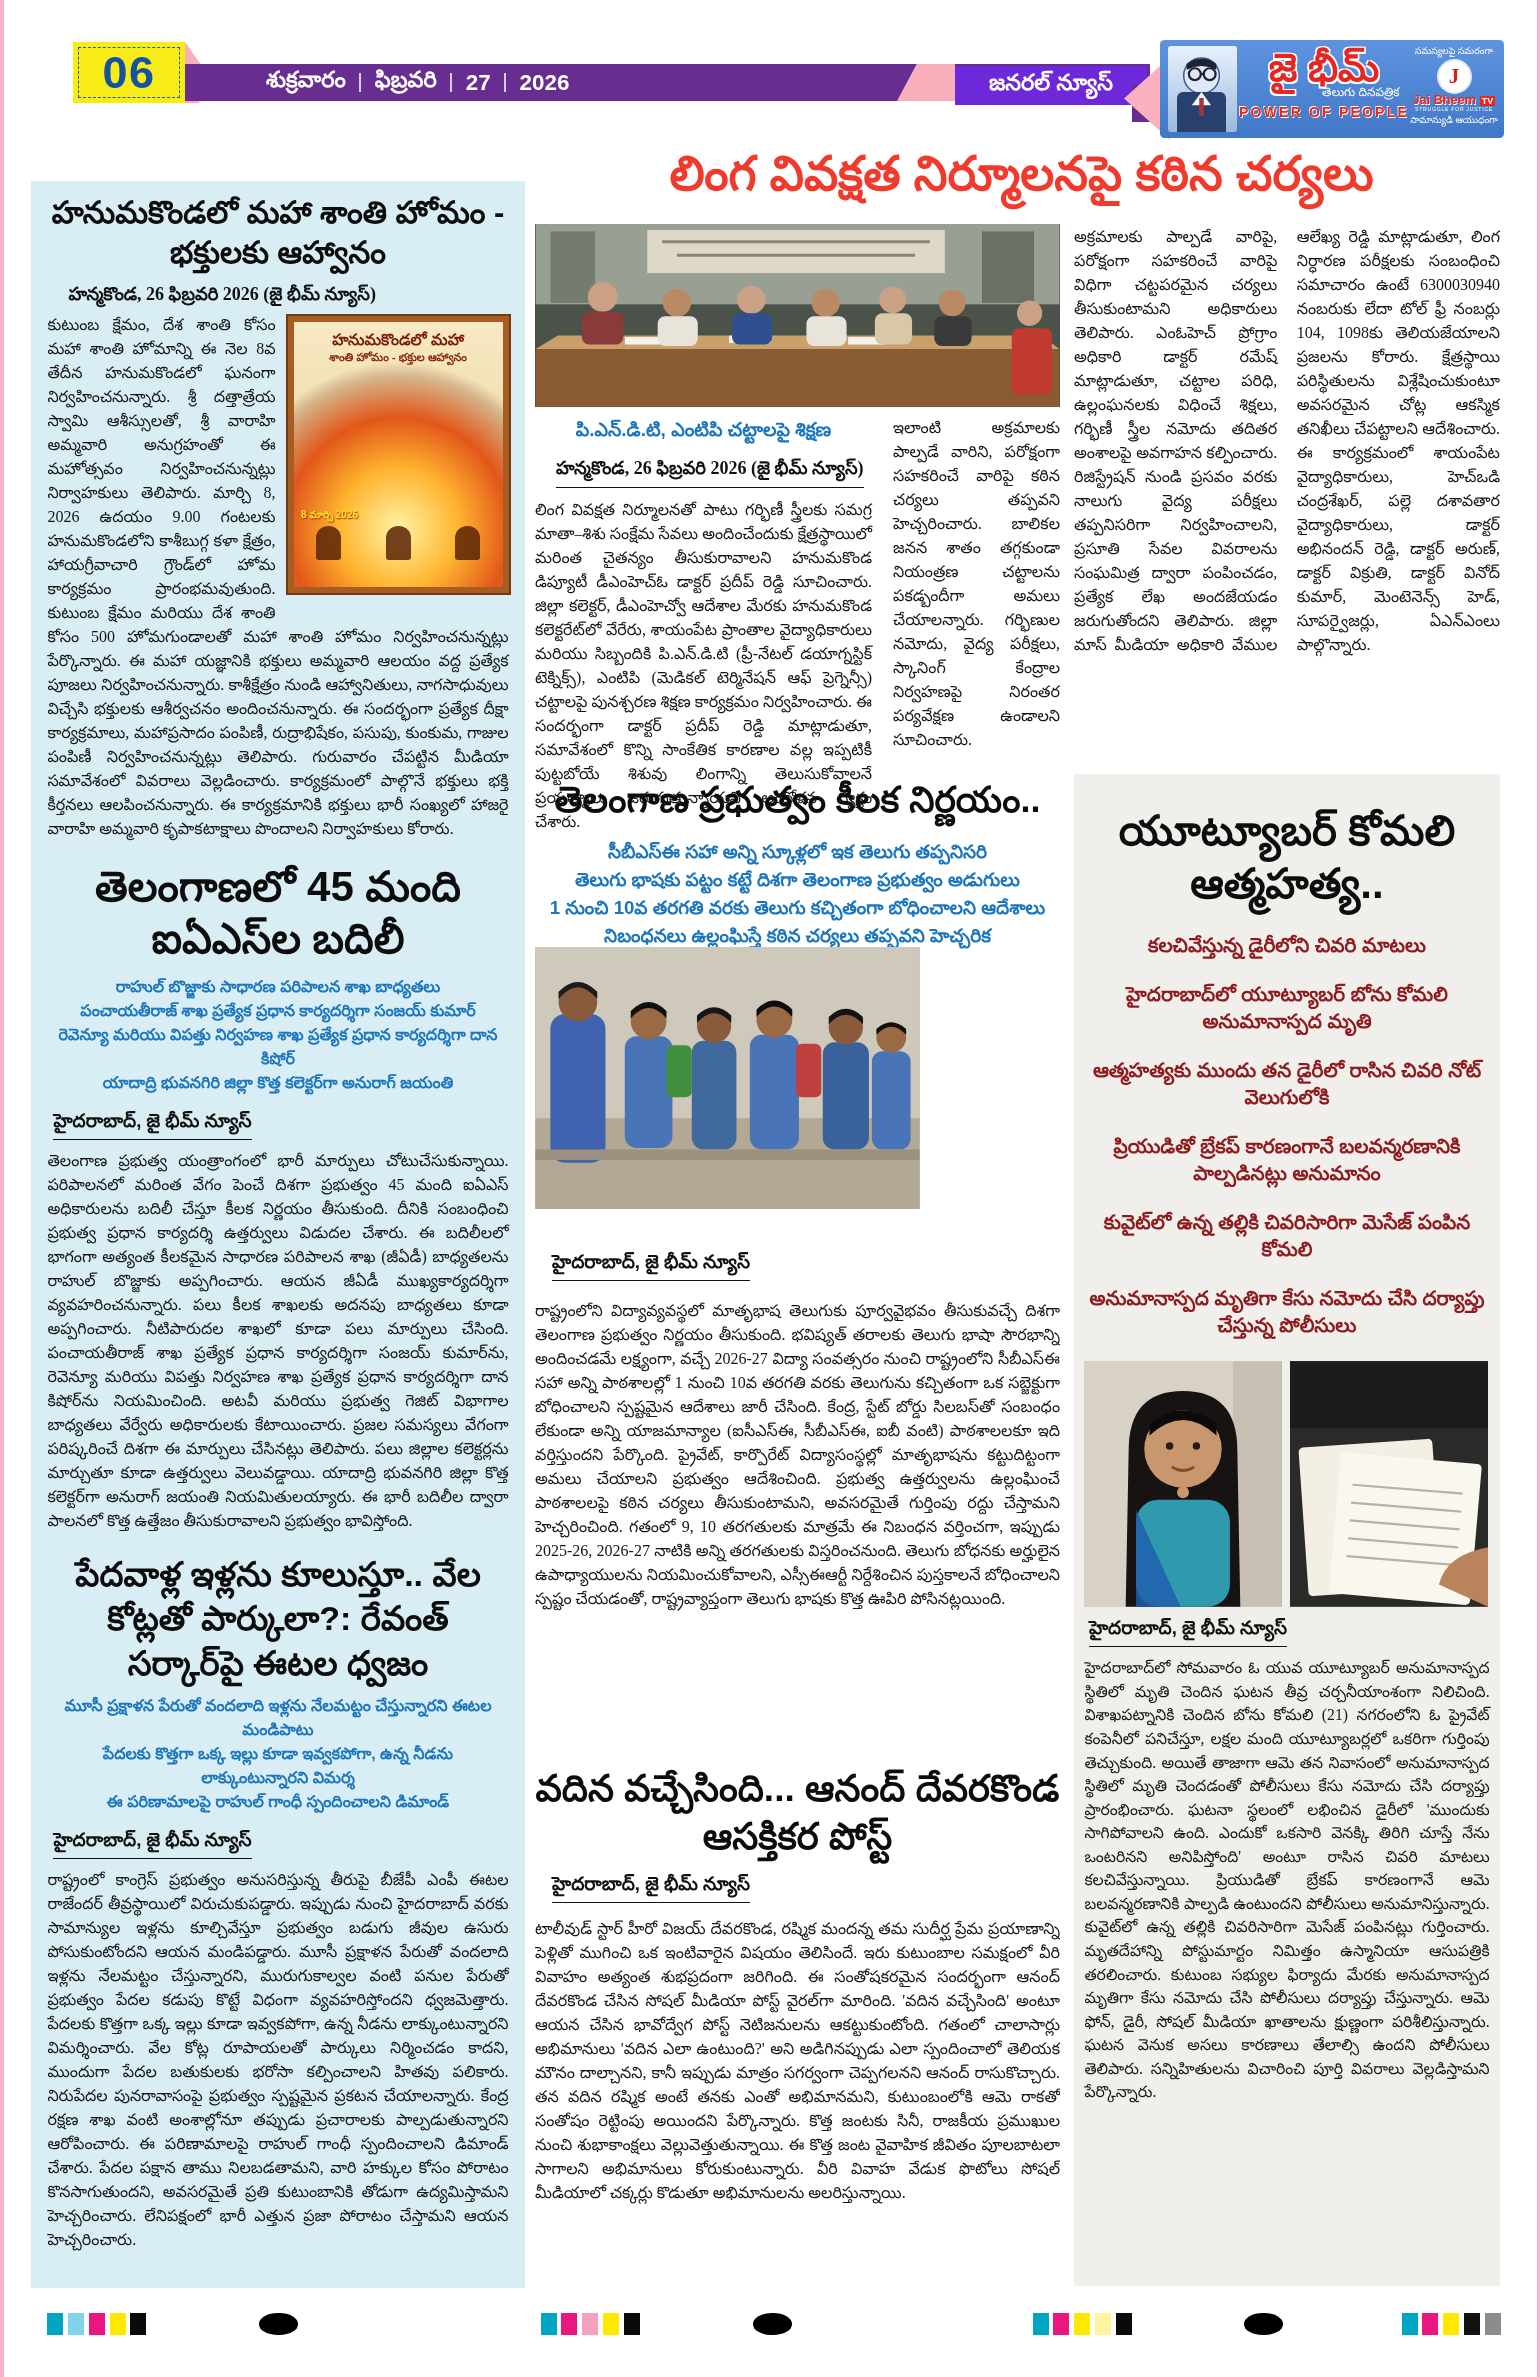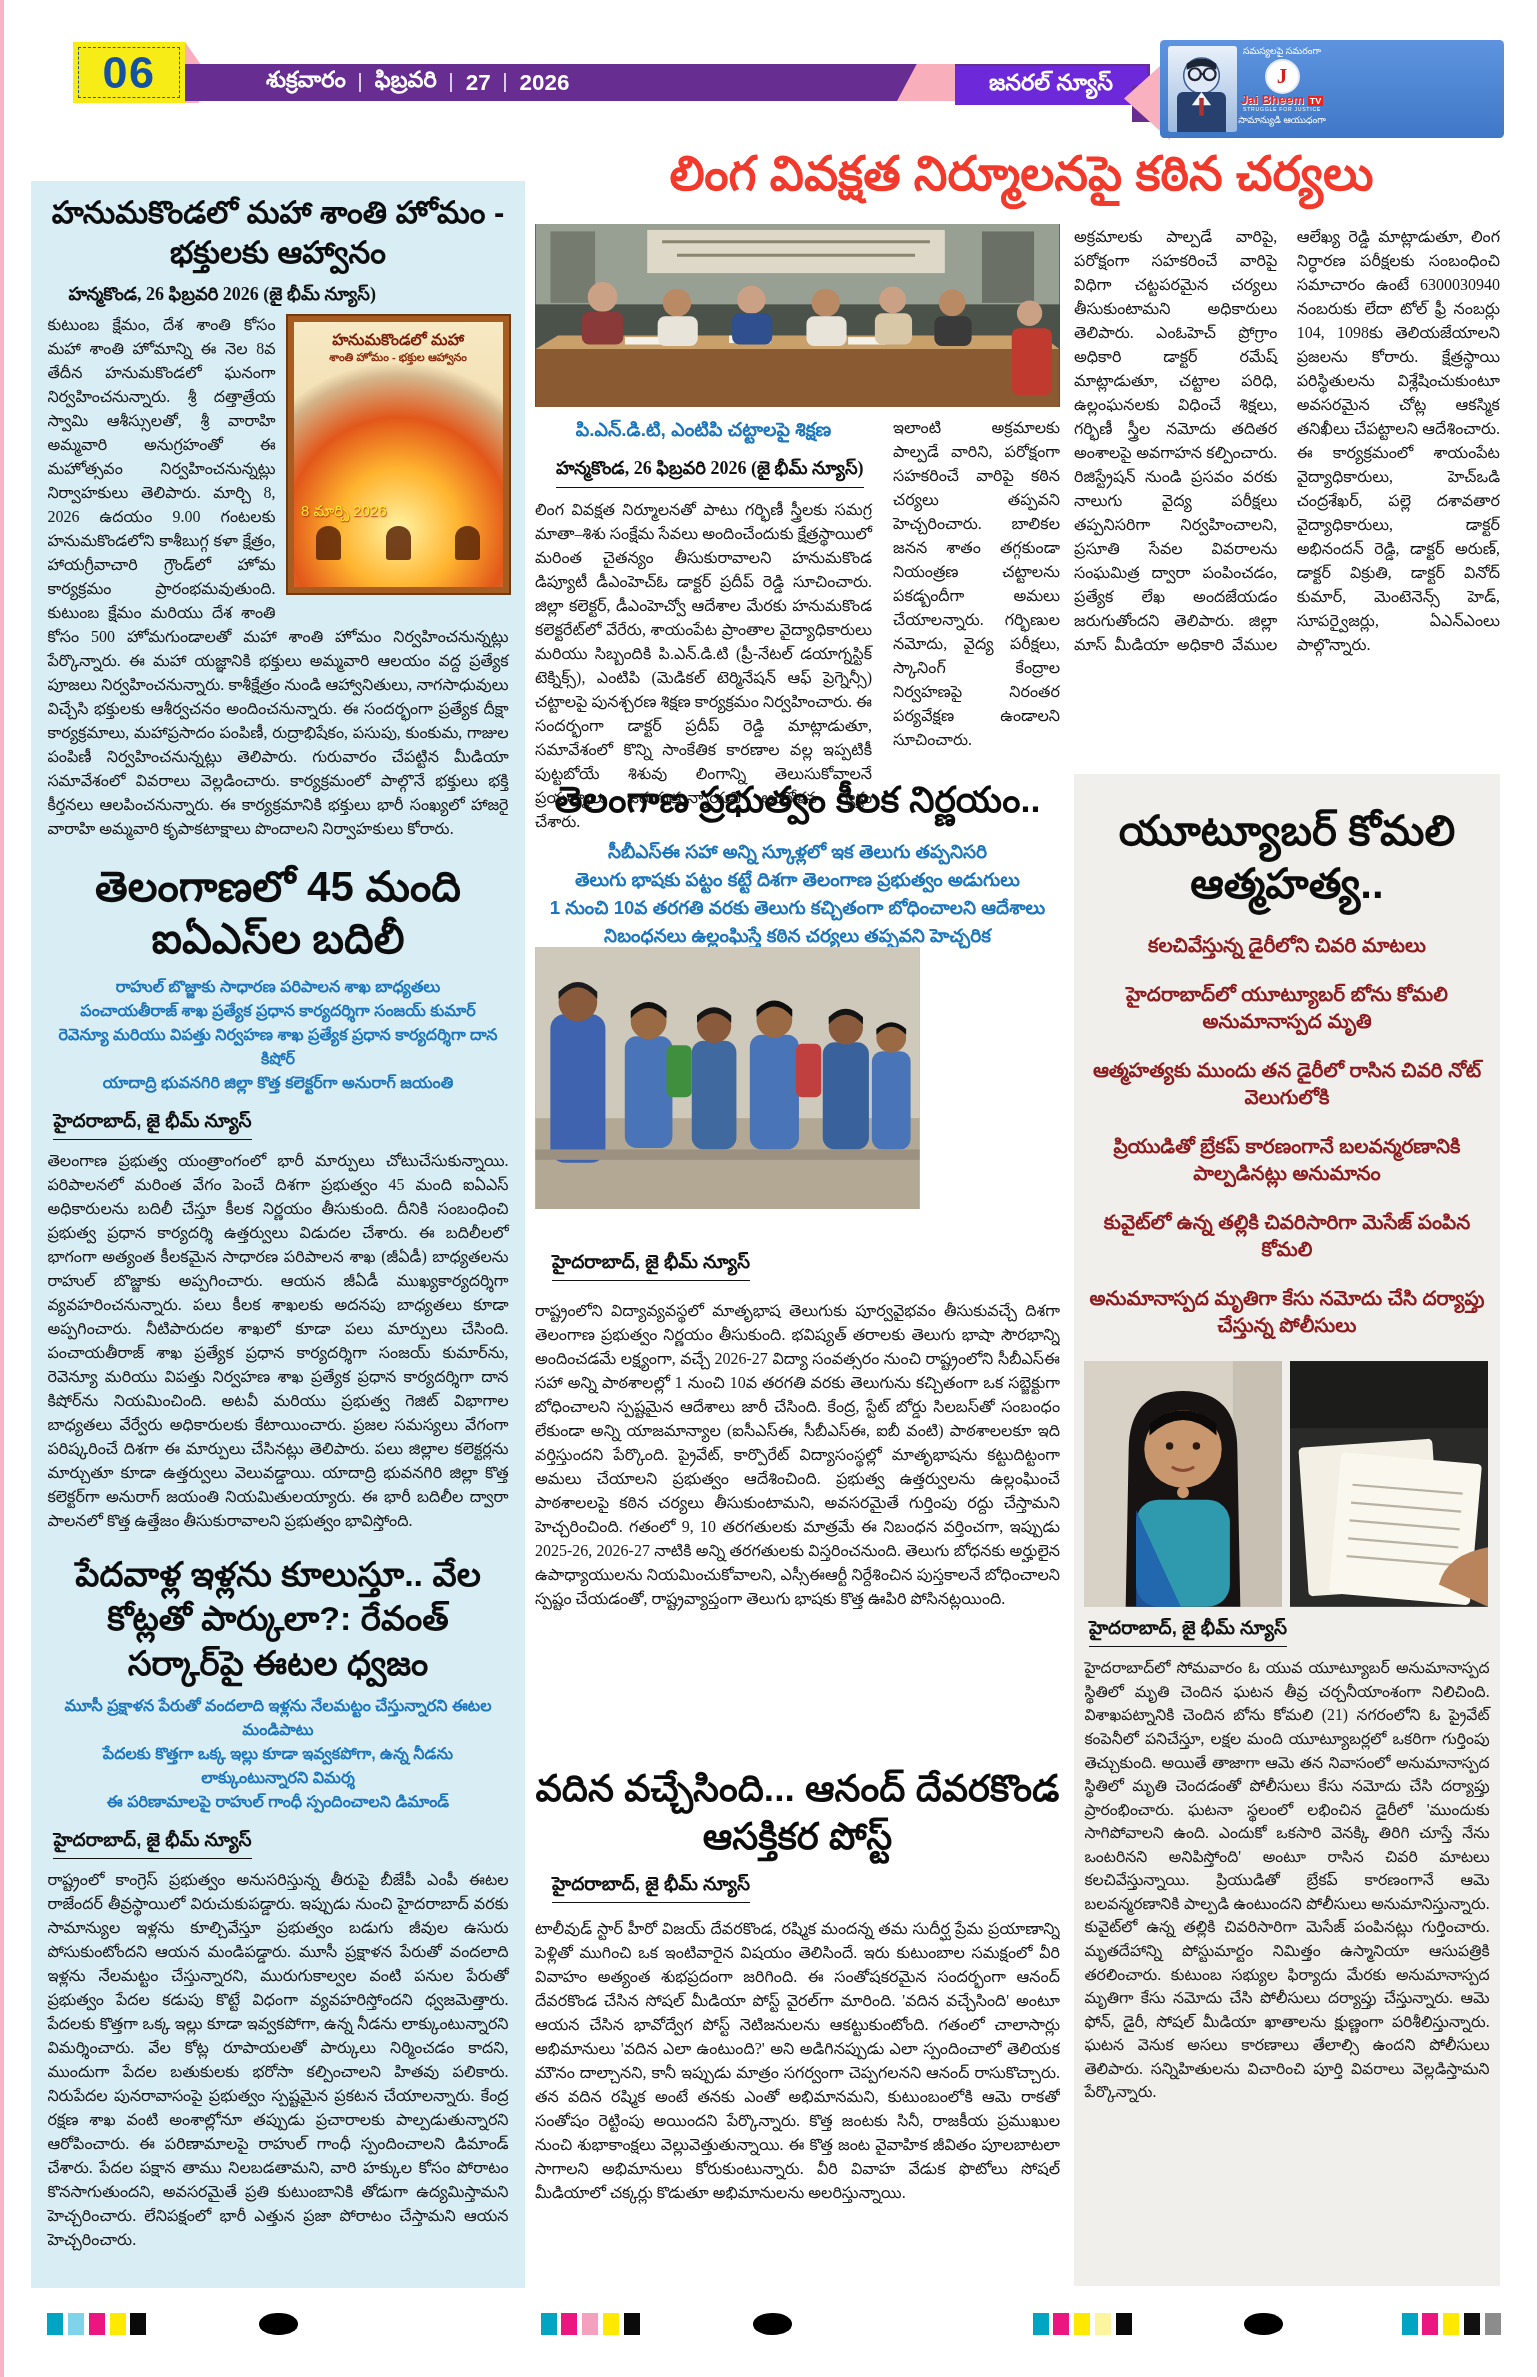--- a/index.html
+++ b/index.html
@@ -54,21 +54,21 @@
   .col-left{position:absolute;left:31px;top:181px;width:494px;height:2107px;background:#d9edf4;box-sizing:border-box;padding:12px 16.4px;}
   .h-homam{font-size:31px;line-height:1.3;}
   .poster{float:right;width:221px;height:277px;margin:3px 0 9px 12px;box-sizing:border-box;
       border:6.7px solid #a75d22;outline:2.2px solid #713910;background:
       radial-gradient(circle at 50% 78%, #fff3a3 0%, #ffb42f 26%, #e2571a 48%, rgba(120,50,10,.25) 66%, rgba(0,0,0,0) 72%),
       linear-gradient(180deg,#f7e9c4 0%,#f0d9a8 55%,#caa26a 100%);position:relative;}
   .poster .ptitle{font-family:"Liberation Sans",sans-serif;font-weight:700;color:#7a1d08;font-size:15.7px;text-align:center;margin-top:7.5px;line-height:1.3;}
   .poster .psub{font-family:"Liberation Sans",sans-serif;font-weight:700;color:#8a2c0c;font-size:11.2px;text-align:center;line-height:1.3;}
   .poster .pr{position:absolute;bottom:27px;width:100%;display:flex;justify-content:space-around;}
   .poster .priest{width:25px;height:34px;background:#5a2408;border-radius:12px 12px 3px 3px;opacity:.85;}
-  .poster .pdate{position:absolute;left:7.5px;bottom:64px;font-family:"Liberation Sans",sans-serif;font-weight:400;font-size:15px;color:#ffe92a;text-shadow:0.7px 0.7px 1.5px #a02000;}
+  .poster .pdate{position:absolute;left:7.5px;bottom:64px;font-family:"Liberation Sans",sans-serif;font-weight:700;font-size:10px;color:#ffe92a;text-shadow:0.7px 0.7px 1.5px #a02000;}
   .h-ias{font-size:42px;line-height:1.25;margin:19.4px 0 9px;}
   .h-etala{font-size:34px;line-height:1.3;margin:19.4px 0 9px;}
 
   
   .lead-headline{position:absolute;left:540px;top:145px;width:963px;text-align:center;
       font-family:"Liberation Sans",sans-serif;font-weight:800;font-size:48px;color:#f13a2c;line-height:1.2;}
   .lead-photo{position:absolute;left:535px;top:224px;width:525px;height:183px;background:#474f47;overflow:hidden;}
   .lead-underphoto{position:absolute;left:535px;top:416px;width:525px;display:flex;gap:21px;}
   .lead-cola{width:337px;flex:none;}
   .lead-colb{flex:1;}
@@ -135,20 +135,25 @@
       <svg viewBox="0 0 90 124" width="67" height="92">
         <circle cx="45" cy="40" r="24" fill="#dfe8f6" stroke="#3a5a92" stroke-width="2"></circle>
         <rect x="12" y="62" width="66" height="62" rx="8" fill="#27406e"></rect>
         <polygon points="45,62 58,80 32,80" fill="#f0f4fb"></polygon>
         <rect x="42" y="70" width="6" height="24" fill="#a33"></rect>
         <circle cx="36" cy="38" r="8" fill="none" stroke="#223" stroke-width="3"></circle>
         <circle cx="56" cy="38" r="8" fill="none" stroke="#223" stroke-width="3"></circle>
         <line x1="44" y1="38" x2="48" y2="38" stroke="#223" stroke-width="3"></line>
         <path d="M25 24 Q45 10 65 24 L65 32 Q45 22 25 32 Z" fill="#1a2434"></path>
       </svg>
+    </div>
+    <div class="mid">
+      <div class="title">జై భీమ్</div>
+      <div class="sub">తెలుగు దినపత్రిక</div>
+      <div class="power">POWER OF PEOPLE</div>
     </div>
     <div class="rightcol">
       <div class="tiny">సమస్యలపై సమరంగా</div>
       <div class="tvcircle">
         <span class="j">J</span>
       </div>
       <div class="tvname">
         <span>Jai Bheem</span>
         <span class="tv">TV</span>
       </div>

